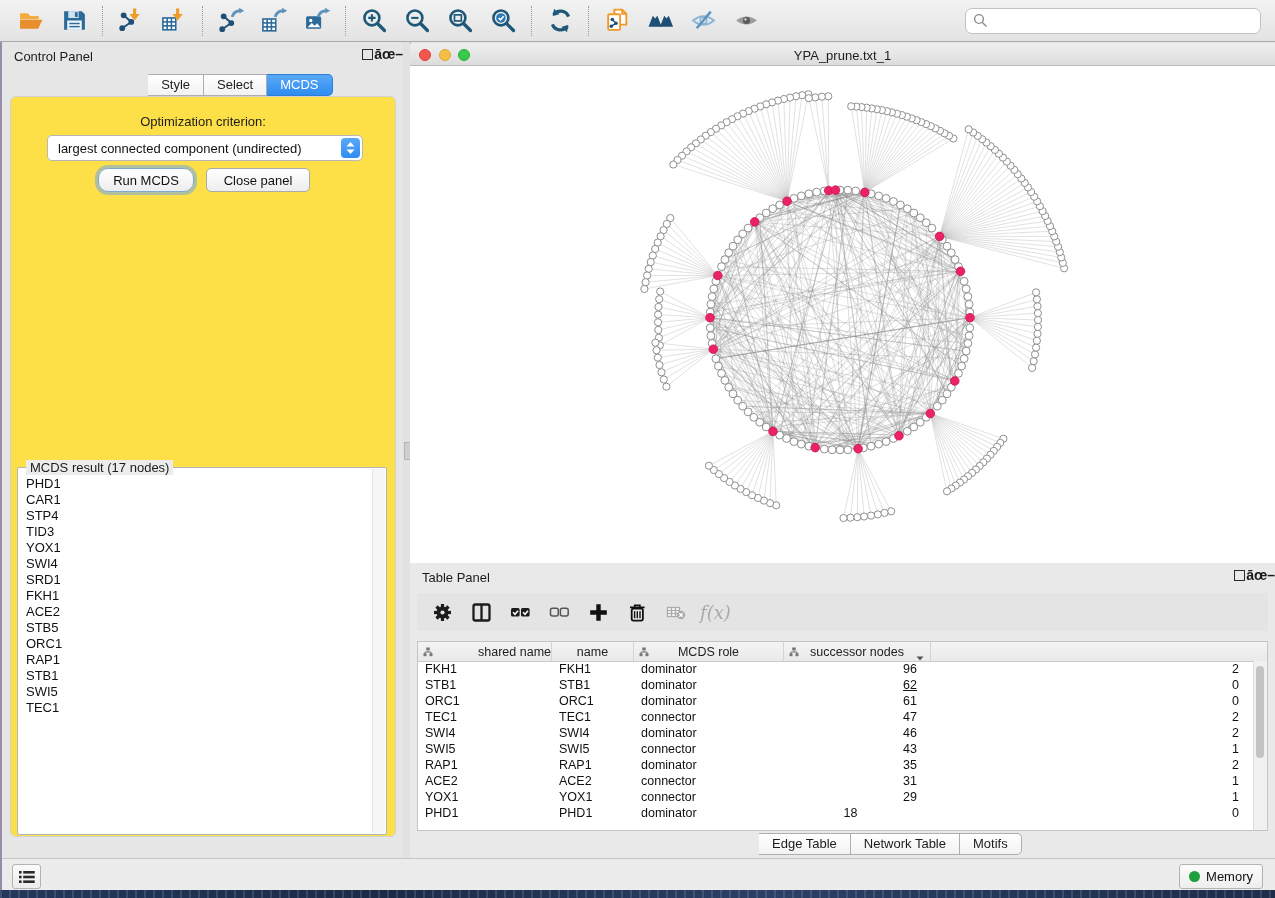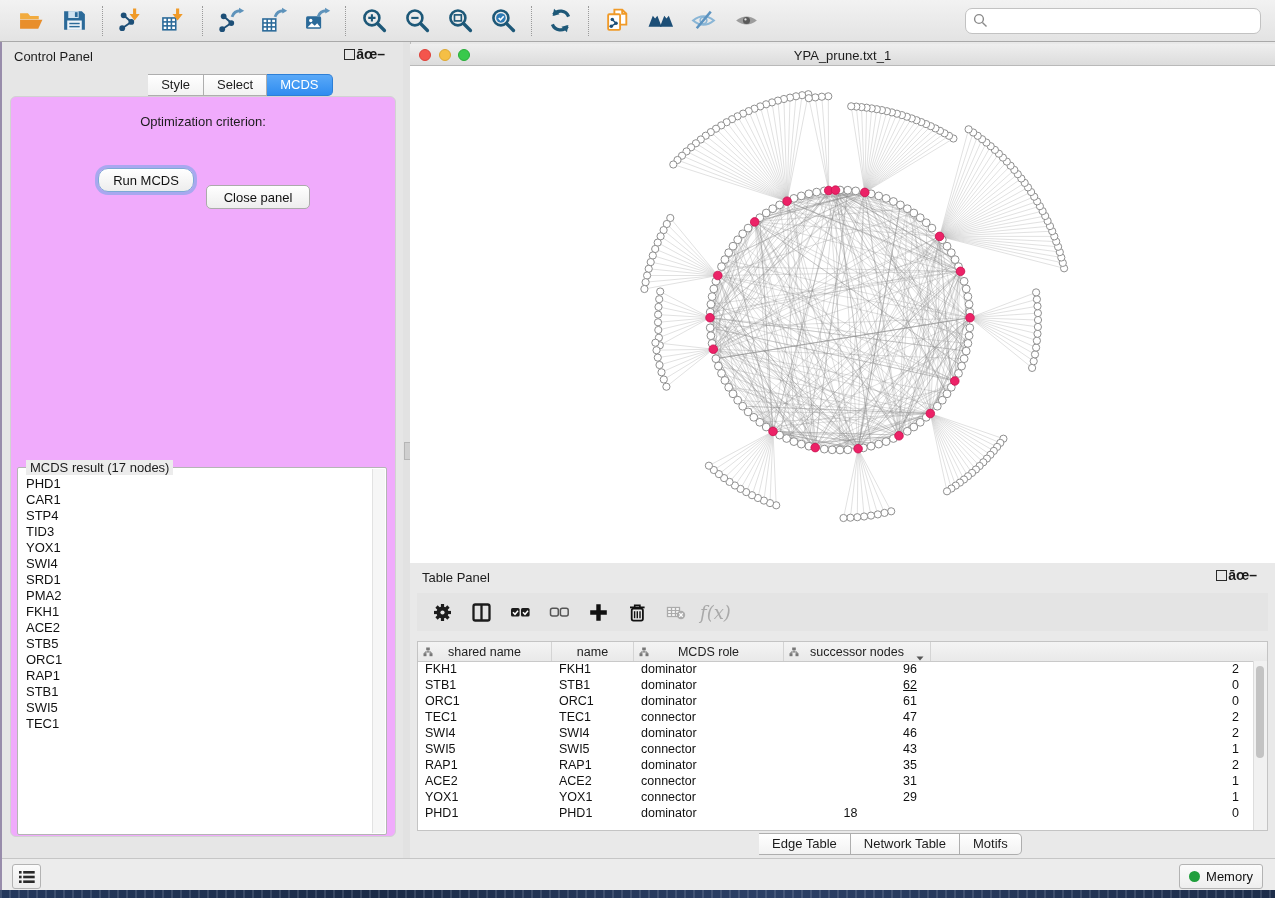--- a/index.html
+++ b/index.html
@@ -17,43 +17,43 @@
   #tb-spacer{flex:1;}
   #search-wrap{position:relative;width:296px;height:26px;margin-right:4px;}
   #search-input{width:100%;height:100%;box-sizing:border-box;border:1px solid #c2c2c2;
     border-radius:7px;background:#fff;padding:0 8px 0 28px;font-size:13px;outline:none;
     font-family:"Liberation Sans",sans-serif;}
   #search-icon{position:absolute;left:8px;top:5px;width:15px;height:15px;}
   
   #control-panel{left:2px;top:42px;width:401px;height:816px;background:#e6e6e6;}
   #cp-header{left:0;top:0;width:100%;height:28px;}
   #cp-title{left:12px;top:7px;font-size:13px;color:#1c1c1c;}
-  .win-btns{position:absolute;right:18px;top:7px;display:flex;gap:1px;align-items:center;}
+  .win-btns{position:absolute;right:0;top:7px;display:flex;gap:1px;align-items:center;}
   .float-ico{width:9px;height:9px;border:1.6px solid #2a2a2a;display:inline-block;}
   .close-ico{font-size:14px;font-weight:bold;color:#1a1a1a;line-height:11px;}
   #cp-tabs{left:0;top:32px;width:100%;display:flex;justify-content:center;}
   .seg{display:flex;}
   .seg-tab{height:20px;line-height:20px;padding:0 13px;font-size:13px;color:#1c1c1c;
     background:linear-gradient(#ffffff,#f2f2f2);border:1px solid #aeaeae;border-left:none;cursor:default;}
   .seg-tab:first-child{border-left:1px solid #aeaeae;border-radius:5px 0 0 5px;margin-top:36px;}
   .seg-tab:last-child{border-radius:0 5px 5px 0;}
   .seg-tab.active{background:linear-gradient(#5aa9f8,#2f8cf0);color:#fff;border-color:#2d7fd6;}
-  #cp-inner{left:8px;top:54px;width:384px;height:739px;background:#f0abfc;
+  #cp-inner{left:8px;top:54px;width:384px;height:739px;background:#fde047;
     border:1px solid #d2d2d2;border-radius:6px;}
   #opt-label{left:0;top:17px;width:100%;text-align:center;font-size:13px;color:#1c1c1c;}
   #opt-select{left:36px;top:38px;width:314px;height:24px;background:#fff;border:1px solid #b7b7b7;
     border-radius:5px;display:flex;align-items:center;cursor:default;}
   #opt-select-label{flex:1;font-size:13px;color:#111;padding-left:10px;white-space:nowrap;overflow:hidden;}
   #opt-stepper{width:19px;height:20px;margin-right:2px;border-radius:4px;
     background:linear-gradient(#5aa9f8,#2f8cf0);display:flex;align-items:center;justify-content:center;}
   .push-btn{position:absolute;height:24px;background:linear-gradient(#ffffff,#ededed);
     border:1px solid #ababab;border-radius:5px;font-size:13px;color:#111;
     display:flex;align-items:center;justify-content:center;cursor:default;box-sizing:border-box;}
   #run-btn{left:87px;top:71px;width:96px;box-shadow:0 0 0 3px rgba(110,165,230,.55);border-color:#7ea9d6;border-radius:10px;}
-  #closep-btn{left:195px;top:71px;width:104px;margin-top:17px;}
+  #closep-btn{left:195px;top:71px;width:104px;}
   #result-box{left:6px;top:370px;width:368px;height:366px;border:1px solid #b5b5b5;
     border-radius:2px;background:#fff;}
   #result-title{position:absolute;left:8px;top:-8px;background:#ececec;padding:0 4px;
     font-size:13px;color:#1c1c1c;}
   #result-list{position:absolute;left:1px;top:8px;right:13px;bottom:1px;overflow:hidden;
     font-size:13px;color:#111;padding-left:7px;}
   .list-item{height:16px;line-height:16px;cursor:default;}
   #result-scroll{position:absolute;right:1px;top:1px;width:12px;bottom:1px;
     background:#f6f6f6;border-left:1px solid #e2e2e2;}
   
@@ -289,33 +289,41 @@
   <div id="cp-tabs" class="abs">
       <div class="seg" id="cp-seg">
         <span class="seg-tab">Network</span>
         <span class="seg-tab">Style</span>
         <span class="seg-tab">Select</span>
         <span class="seg-tab active">MCDS</span>
       </div>
     </div>
   <div id="cp-inner" class="abs">
     <div id="opt-label" class="abs">Optimization criterion:</div>
+    <div id="opt-select" class="abs">
+      <span id="opt-select-label">largest connected component (undirected)</span>
+      <span id="opt-stepper">
+        <svg width="13" height="16" viewBox="0 0 13 16">
+            <path d="M2.5 6.4l4-4.4 4 4.4z" fill="#fff"></path>
+            <path d="M2.5 9.6l4 4.4 4-4.4z" fill="#fff"></path>
+          </svg>
+      </span>
+    </div>
     <div id="run-btn" class="push-btn">Run MCDS</div>
     <div id="closep-btn" class="push-btn">Close panel</div>
     <div id="result-box" class="abs">
       <span id="result-title">MCDS result (17 nodes)</span>
       <div id="result-list">
           <div class="list-item">PHD1</div>
           <div class="list-item">CAR1</div>
           <div class="list-item">STP4</div>
           <div class="list-item">TID3</div>
           <div class="list-item">YOX1</div>
           <div class="list-item">SWI4</div>
           <div class="list-item">SRD1</div>
-          <div class="list-item">PMA2</div>
           <div class="list-item">FKH1</div>
           <div class="list-item">ACE2</div>
           <div class="list-item">STB5</div>
           <div class="list-item">ORC1</div>
           <div class="list-item">RAP1</div>
           <div class="list-item">STB1</div>
           <div class="list-item">SWI5</div>
           <div class="list-item">TEC1</div>
         </div>
       <div id="result-scroll"></div>
@@ -1231,21 +1239,21 @@
             <line x1="9.5" y1="5.5" x2="9.5" y2="14.5"></line>
           </g>
           <circle cx="15" cy="13" r="4.2" fill="#ababab"></circle>
           <path d="M13.3 11.3l3.4 3.4M16.7 11.3l-3.4 3.4" stroke="#fff" stroke-width="1.3"></path>
         </svg>
       </span>
       <span id="fx-label">f(x)</span>
     </div>
   <div id="tp-table" class="abs">
     <div id="thead">
-        <div class="th" style="width: 134px;">
+        <div class="th" style="width: 134px; justify-content: flex-end;">
           <span class="tree-ico"><svg width="10" height="10" viewBox="0 0 10 10">
               <rect x="3.2" y="0.5" width="3.6" height="2.8" fill="#777"></rect>
               <path d="M5 3.3v1.7M2 6.5V5h6v1.5" stroke="#777" fill="none"></path>
               <rect x="0.5" y="6.2" width="3" height="3" fill="#777"></rect>
               <rect x="6.5" y="6.2" width="3" height="3" fill="#777"></rect>
             </svg></span>
           <span>shared name</span>
         </div>
         <div class="th" style="width: 82px;">
           <span>name</span>

